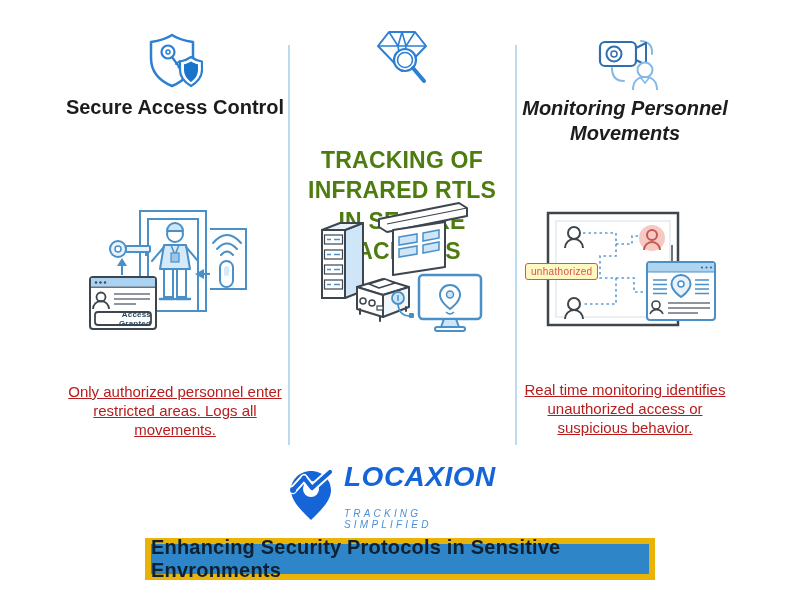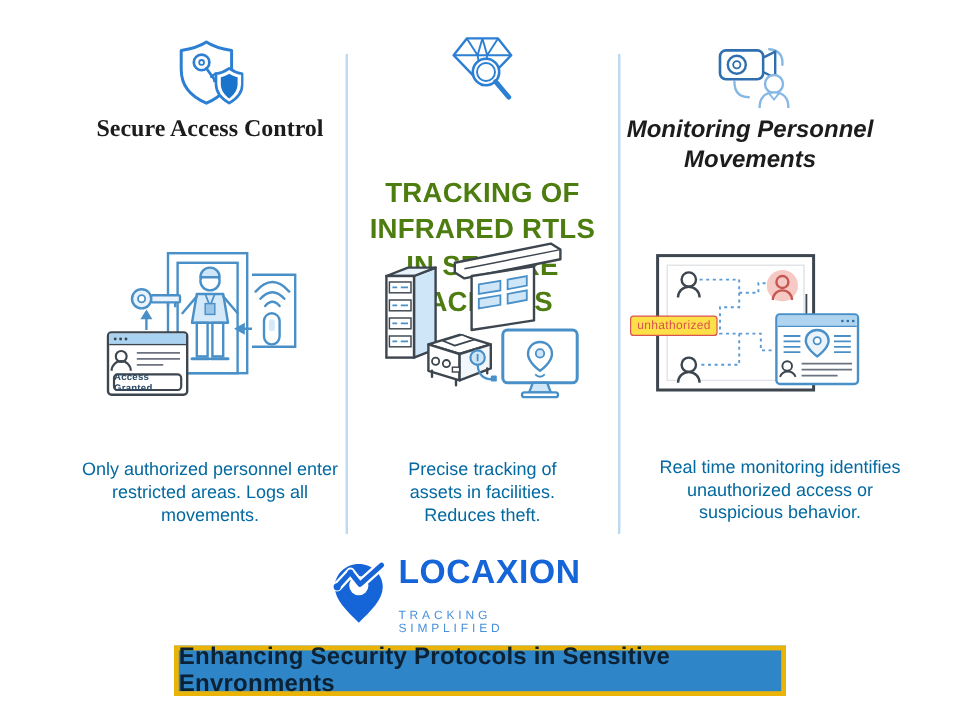--- a/index.html
+++ b/index.html
@@ -11,45 +11,45 @@
   }
   .divider { position:absolute; top:45px; height:400px; width:2px; background:#bcdaf0; }
   #divider-1 { left:288px; }
   #divider-2 { left:515px; }
 
   .block { position:absolute; text-align:center; }
   .icon-wrap { display:flex; justify-content:center; align-items:center; }
 
   .col-title { font-weight:700; color:#1c1c1c; font-size:20px; line-height:1.25; }
   .col-title.blue { color:#4d7c0f; font-size:23px; line-height:1.32; letter-spacing:.2px;margin-top:28px; }
-  .col-body { font-size:15px; line-height:1.25; color:#0369a1; }
+  .col-body { font-size:15px; line-height:1.25; color:#b91c1c;text-decoration:underline; }
 
   .illo { position:absolute; }
   .illo svg { display:block; }
 
   .access-granted-label {
     position:absolute; left:35px; top:109px; width:56px; height:13px;
     display:flex; align-items:center; justify-content:center;
     font-size:8px; font-weight:700; color:#2d4a66; letter-spacing:.2px;
   }
   .unauthorized-label {
     position:absolute; left:3px; top:63px;
-    padding:2px 5px; background:#fde047;
+    padding:2px 5px; background:#fef9c3;
     border:1.5px solid #d9534f; border-radius:3px;
     color:#d9534f; font-size:10px; line-height:1.1; letter-spacing:.3px;
   }
 
   .logo { position:absolute; display:flex; align-items:center; justify-content:center; gap:10px; }
   .logo-text { text-align:left; }
   .logo-name { font-size:28px; font-weight:700; color:#1565d8; letter-spacing:.5px; line-height:1; }
   .logo-tagline { font-size:10px; color:#4a90d9; letter-spacing:3.2px; margin-top:17px; font-weight:500; }
 
   .banner {
     position:absolute; left:145px; top:538px; width:510px; height:42px;
-    background:#2e86c8; border:4px solid #eab308;
+    background:#2e86c8; border:6px solid #eab308;
     display:flex; align-items:center; justify-content:center;
     font-size:20px; font-weight:700; color:#0c2133; letter-spacing:.2px;
   }
 </style>
 </head>
 <body>
 
 <div class="canvas">
 
   <div class="divider" id="divider-1"></div>
@@ -60,23 +60,23 @@
       <path d="M25,3 C19,7 11,9 4,10 V26 C4,40 13,49 25,54 C37,49 46,40 46,26 V10 C39,9 31,7 25,3 Z" fill="#ffffff" stroke="#2d7fd3" stroke-width="2.5" stroke-linejoin="round"></path>
       <circle cx="21" cy="20" r="6.5" fill="#ffffff" stroke="#2d7fd3" stroke-width="2.2"></circle>
       <circle cx="21" cy="20" r="2" fill="#ffffff" stroke="#2d7fd3" stroke-width="1.5"></circle>
       <path d="M25,25 L33,36" stroke="#2d7fd3" stroke-width="2.2" stroke-linecap="round"></path>
       <path d="M29,32 l4,-3 M31.5,35.5 l4,-3" stroke="#2d7fd3" stroke-width="2" stroke-linecap="round"></path>
       <path d="M44,25 C40.5,27.5 36.5,29 33,29.5 V38 C33,45.5 38,50.5 44,54 C50,50.5 55,45.5 55,38 V29.5 C51.5,29 47.5,27.5 44,25 Z" fill="#ffffff" stroke="#2d7fd3" stroke-width="2.2" stroke-linejoin="round"></path>
       <path d="M44,29.5 C41.5,31 39,32 37,32.3 V38 C37,43.5 40.5,47.5 44,50 C47.5,47.5 51,43.5 51,38 V32.3 C49,32 46.5,31 44,29.5 Z" fill="#1b74cc"></path>
     </svg>
   </div>
 
-  <div class="block col-title" style="left:35px; top:95px; width:280px;font-family:Liberation Serif, serif;">Secure Access Control</div>
-
-  <div class="illo" style="left:60px; top:203px; width:230px; height:140px;">
+  <div class="block col-title" style="left:35px; top:95px; width:280px;">Secure Access Control</div>
+
+  <div class="illo" style="left:60px; top:203px; width:230px; height:140px;text-align:right;">
     <svg width="230" height="140" viewBox="0 0 230 140" fill="none">
 
       <rect x="80" y="8" width="66" height="100" fill="#ffffff" stroke="#4a90c8" stroke-width="2"></rect>
       <rect x="88" y="16" width="50" height="92" fill="#ffffff" stroke="#4a90c8" stroke-width="2"></rect>
 
       <circle cx="115" cy="31" r="8" fill="#ffffff" stroke="#4a90c8" stroke-width="2"></circle>
       <path d="M107,28 a8,8 0 0 1 16,0 Z" fill="#cfe6f8" stroke="#4a90c8" stroke-width="2" stroke-linejoin="round"></path>
       <path d="M104,42 H126 L130,66 H100 Z" fill="#d6e9f8" stroke="#4a90c8" stroke-width="2" stroke-linejoin="round"></path>
       <path d="M104,44 L92,58 M126,44 L138,58" stroke="#4a90c8" stroke-width="2" stroke-linecap="round"></path>
       <path d="M111,42 L115,52 L119,42" stroke="#4a90c8" stroke-width="1.5" fill="none"></path>
@@ -167,23 +167,22 @@
 
       <rect x="122" y="78" width="62" height="44" rx="4" fill="#ffffff" stroke="#4a90c8" stroke-width="2.5"></rect>
       <path d="M153,88 c-6,0 -10,4.5 -10,10 c0,7 10,14 10,14 c0,0 10,-7 10,-14 c0,-5.5 -4,-10 -10,-10 Z" fill="#ffffff" stroke="#4a90c8" stroke-width="2"></path>
       <circle cx="153" cy="97.5" r="3.5" fill="#cfe6f8" stroke="#4a90c8" stroke-width="1.5"></circle>
       <path d="M149,115 q4,4 8,0" stroke="#4a90c8" stroke-width="1.5" fill="none"></path>
       <polygon points="147,122 159,122 162,130 144,130" fill="#cfe6f8" stroke="#4a90c8" stroke-width="2" stroke-linejoin="round"></polygon>
       <rect x="138" y="130" width="30" height="4" rx="2" fill="#ffffff" stroke="#4a90c8" stroke-width="2"></rect>
     </svg>
   </div>
 
-  <div class="block col-body" style="left:317px; top:383px; width:170px;">Precise tracking of assets in facilities. Reduces theft.</div>
-
-  <div class="logo" style="left:276px; top:463px; width:220px;">
+
+  <div class="logo" style="left:288px; top:463px; width:220px;font-style:italic;">
     <span>
       <svg width="46" height="54" viewBox="0 0 46 54" fill="none">
         <path d="M23,3 C12,3 3,11.5 3,22 C3,33 13,42 23,52 C33,42 43,33 43,22 C43,11.5 34,3 23,3 Z" fill="#1565d8"></path>
         <circle cx="23" cy="21" r="8" fill="#ffffff"></circle>
         <polyline points="5,22 16,10 24,20 42,4" stroke="#ffffff" stroke-width="8" fill="none" stroke-linecap="round" stroke-linejoin="round"></polyline>
         <polyline points="5,22 16,10 24,20 42,4" stroke="#1565d8" stroke-width="4.2" fill="none" stroke-linecap="round" stroke-linejoin="round"></polyline>
         <circle cx="5" cy="22" r="3" fill="#1565d8"></circle>
         <circle cx="16" cy="10" r="2.4" fill="#1565d8"></circle>
       </svg>
     </span>
@@ -239,17 +238,17 @@
       <path d="M173,80 h14 M173,84.5 h14 M173,89 h14 M173,93.5 h14" stroke="#4a90c8" stroke-width="1.5"></path>
       <path d="M159,75 c-5.5,0 -9.5,4 -9.5,9 c0,6.5 9.5,13 9.5,13 c0,0 9.5,-6.5 9.5,-13 c0,-5 -4,-9 -9.5,-9 Z" fill="#eaf3fb" stroke="#4a90c8" stroke-width="2"></path>
       <circle cx="159" cy="84" r="3" fill="#ffffff" stroke="#4a90c8" stroke-width="1.5"></circle>
       <circle cx="134" cy="105" r="4" stroke="#3d454e" stroke-width="1.6" fill="none"></circle>
       <path d="M128,114 a7,7 0 0 1 13,0" stroke="#3d454e" stroke-width="1.6" fill="none"></path>
       <path d="M146,103 h42 M146,108 h42 M146,113 h30" stroke="#6b7280" stroke-width="1.5"></path>
     </svg>
     <div class="unauthorized-label">unhathorized</div>
   </div>
 
-  <div class="block col-body" style="left:542px; top:381px; width:216px;">Real time monitoring identifies unauthorized access or suspicious behavior.</div>
+  <div class="block col-body" style="left:517px; top:381px; width:216px;">Real time monitoring identifies unauthorized access or suspicious behavior.</div>
 
   <div class="banner">Enhancing Security Protocols in Sensitive Envronments</div>
 
 </div>
 
 </body></html>

